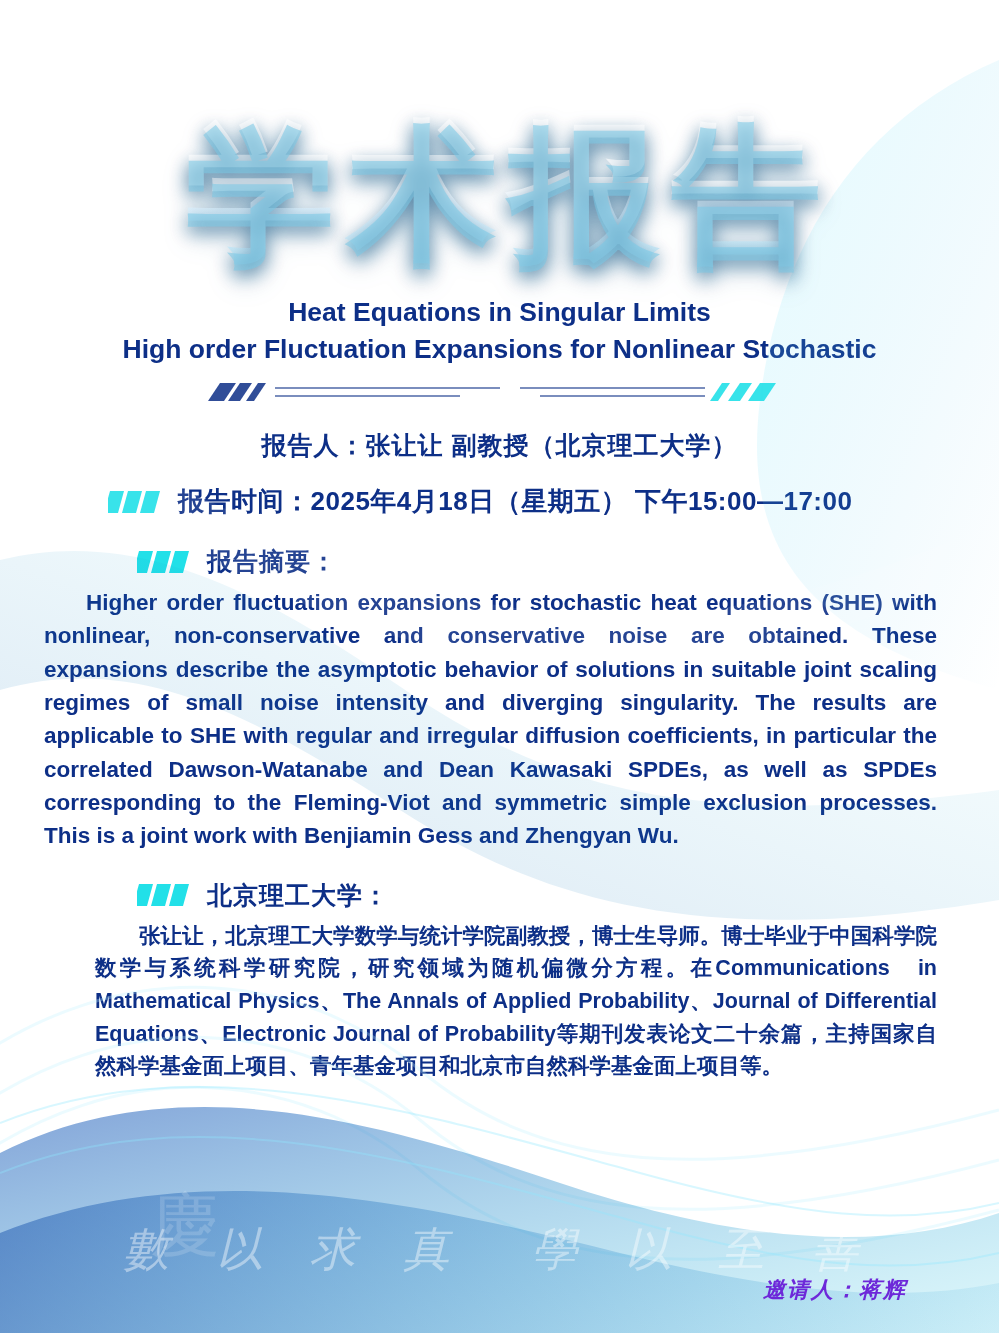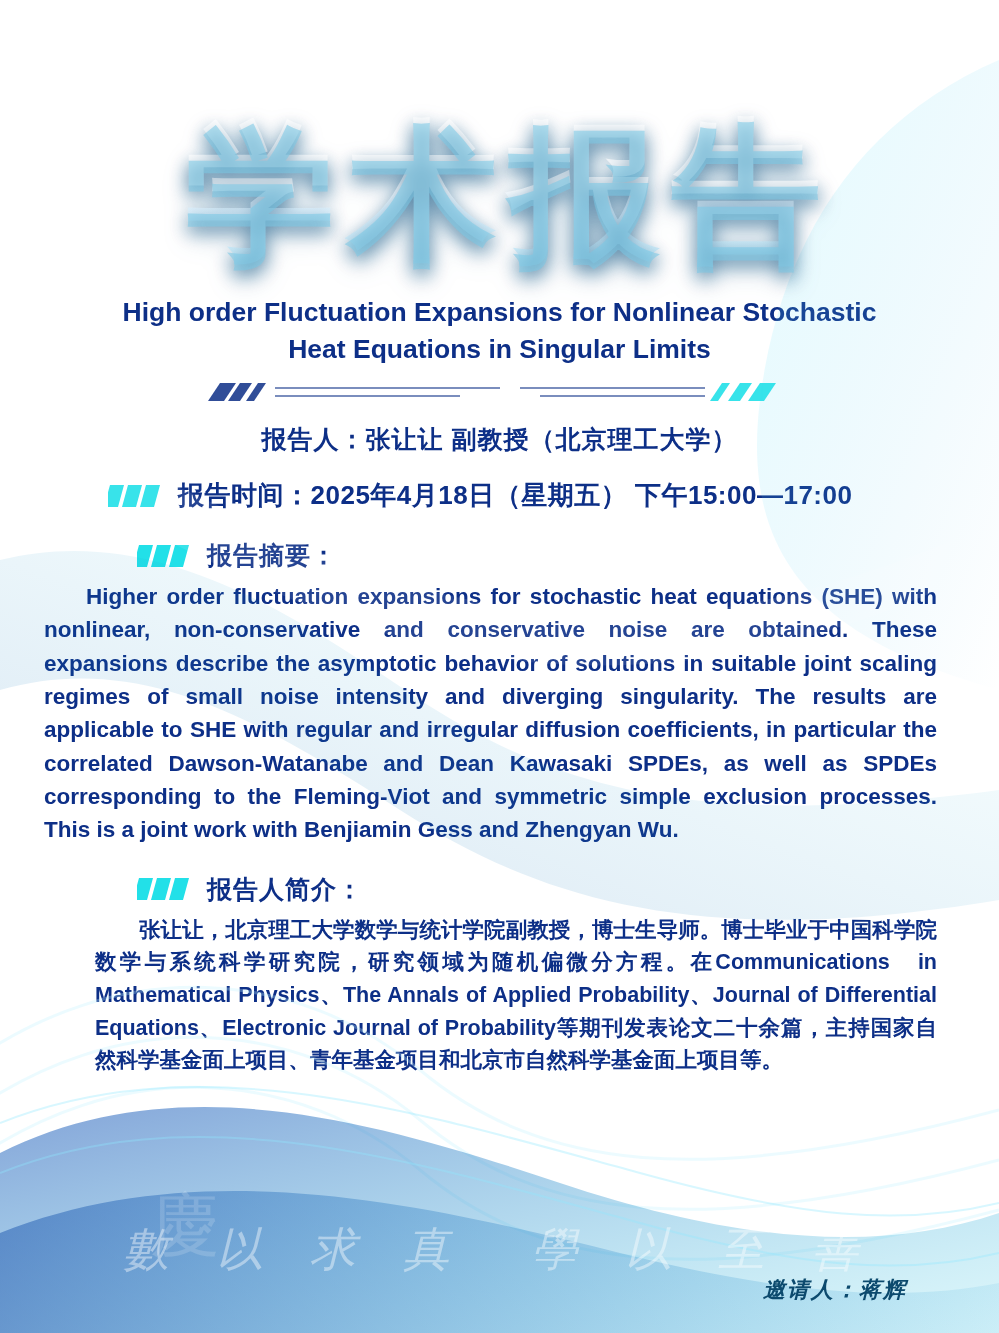--- a/index.html
+++ b/index.html
@@ -123,21 +123,21 @@
   .sep {
     margin: 12px auto 0;
     width: 800px;
     height: 26px;
     position: relative;
   }
   .sep svg { display:block; width: 100%; height: 100%; }
 
   .speaker {
     text-align: center;
-    margin-top: 18px;
+    margin-top: 24px;
     font-size: 25px;
     font-weight: bold;
     color: #0d2f87;
     letter-spacing: 1px;
   }
 
   
   .info-block { margin: 22px 0 0 100px; }
   .info-line {
     display: flex;
@@ -217,21 +217,21 @@
   }
 
   .inviter {
     position: absolute;
     right: 92px;
     bottom: 28px;
     font-family: "Liberation Serif", serif;
     font-style: italic;
     font-weight: bold;
     font-size: 22px;
-    color: #0c4a6e;
+    color: #6d28d9;
     letter-spacing: 2px;
   }
 
   
   .bottom-wave {
     position: absolute;
     left: 0; right: 0; bottom: 0;
     height: 330px;
     pointer-events: none;
   }
@@ -321,22 +321,22 @@
   </div>
   <div>
     <div class="lab-text-cn">飞行器数学建模与高性能计算工业和信息化部重点实验室</div>
     <div class="lab-text-en">Key Laboratory of Mathematical Modelling and High Performance Computing of Air Vehicles</div>
   </div>
 </div>
 
 <div class="big-title">学术报告</div>
 
 <div class="subtitle">
+  <div>Heat Equations in Singular Limits</div>
   <div>High order Fluctuation Expansions for Nonlinear Stochastic</div>
-  <div>Heat Equations in Singular Limits</div>
 </div>
 
 <div class="sep">
   <svg viewBox="0 0 800 26" xmlns="http://www.w3.org/2000/svg">
     <g fill="#0d2f87" opacity="0.85">
       <polygon points="120,4 136,4 124,22 108,22"></polygon>
       <polygon points="140,4 152,4 140,22 128,22"></polygon>
       <polygon points="158,4 166,4 154,22 146,22"></polygon>
     </g>
     <g fill="#22e0e8" opacity="0.9">
@@ -387,19 +387,19 @@
 <div class="section-head">
   <span class="slashes">
     <svg width="56" height="26" viewBox="0 0 56 26" xmlns="http://www.w3.org/2000/svg">
       <g fill="#22e0e8">
         <polygon points="2,2 16,2 10,24 -4,24"></polygon>
         <polygon points="20,2 34,2 28,24 14,24"></polygon>
         <polygon points="38,2 52,2 46,24 32,24"></polygon>
       </g>
     </svg>
   </span>
-  <span class="label">报告人简介：</span>
+  <span class="label">北京理工大学：</span>
 </div>
 <div class="bio">张让让，北京理工大学数学与统计学院副教授，博士生导师。博士毕业于中国科学院数学与系统科学研究院，研究领域为随机偏微分方程。在Communications　in Mathematical Physics、The Annals of Applied Probability、Journal of Differential Equations、Electronic Journal of Probability等期刊发表论文二十余篇，主持国家自然科学基金面上项目、青年基金项目和北京市自然科学基金面上项目等。</div>
 
 <div class="watermark-left">慶</div>
 <div class="watermark">數 以 求 真　學 以 至 善</div>
 <div class="inviter">邀请人：蒋辉</div>
 
 </body></html>

